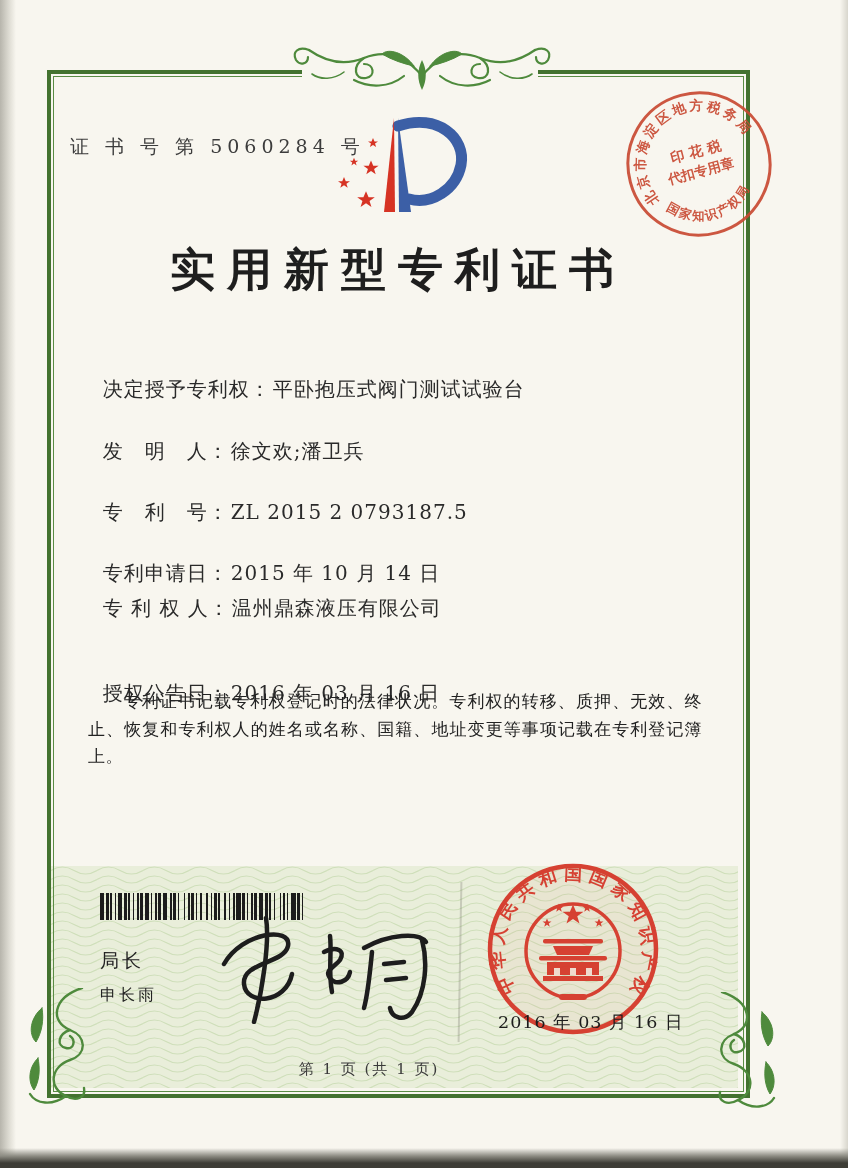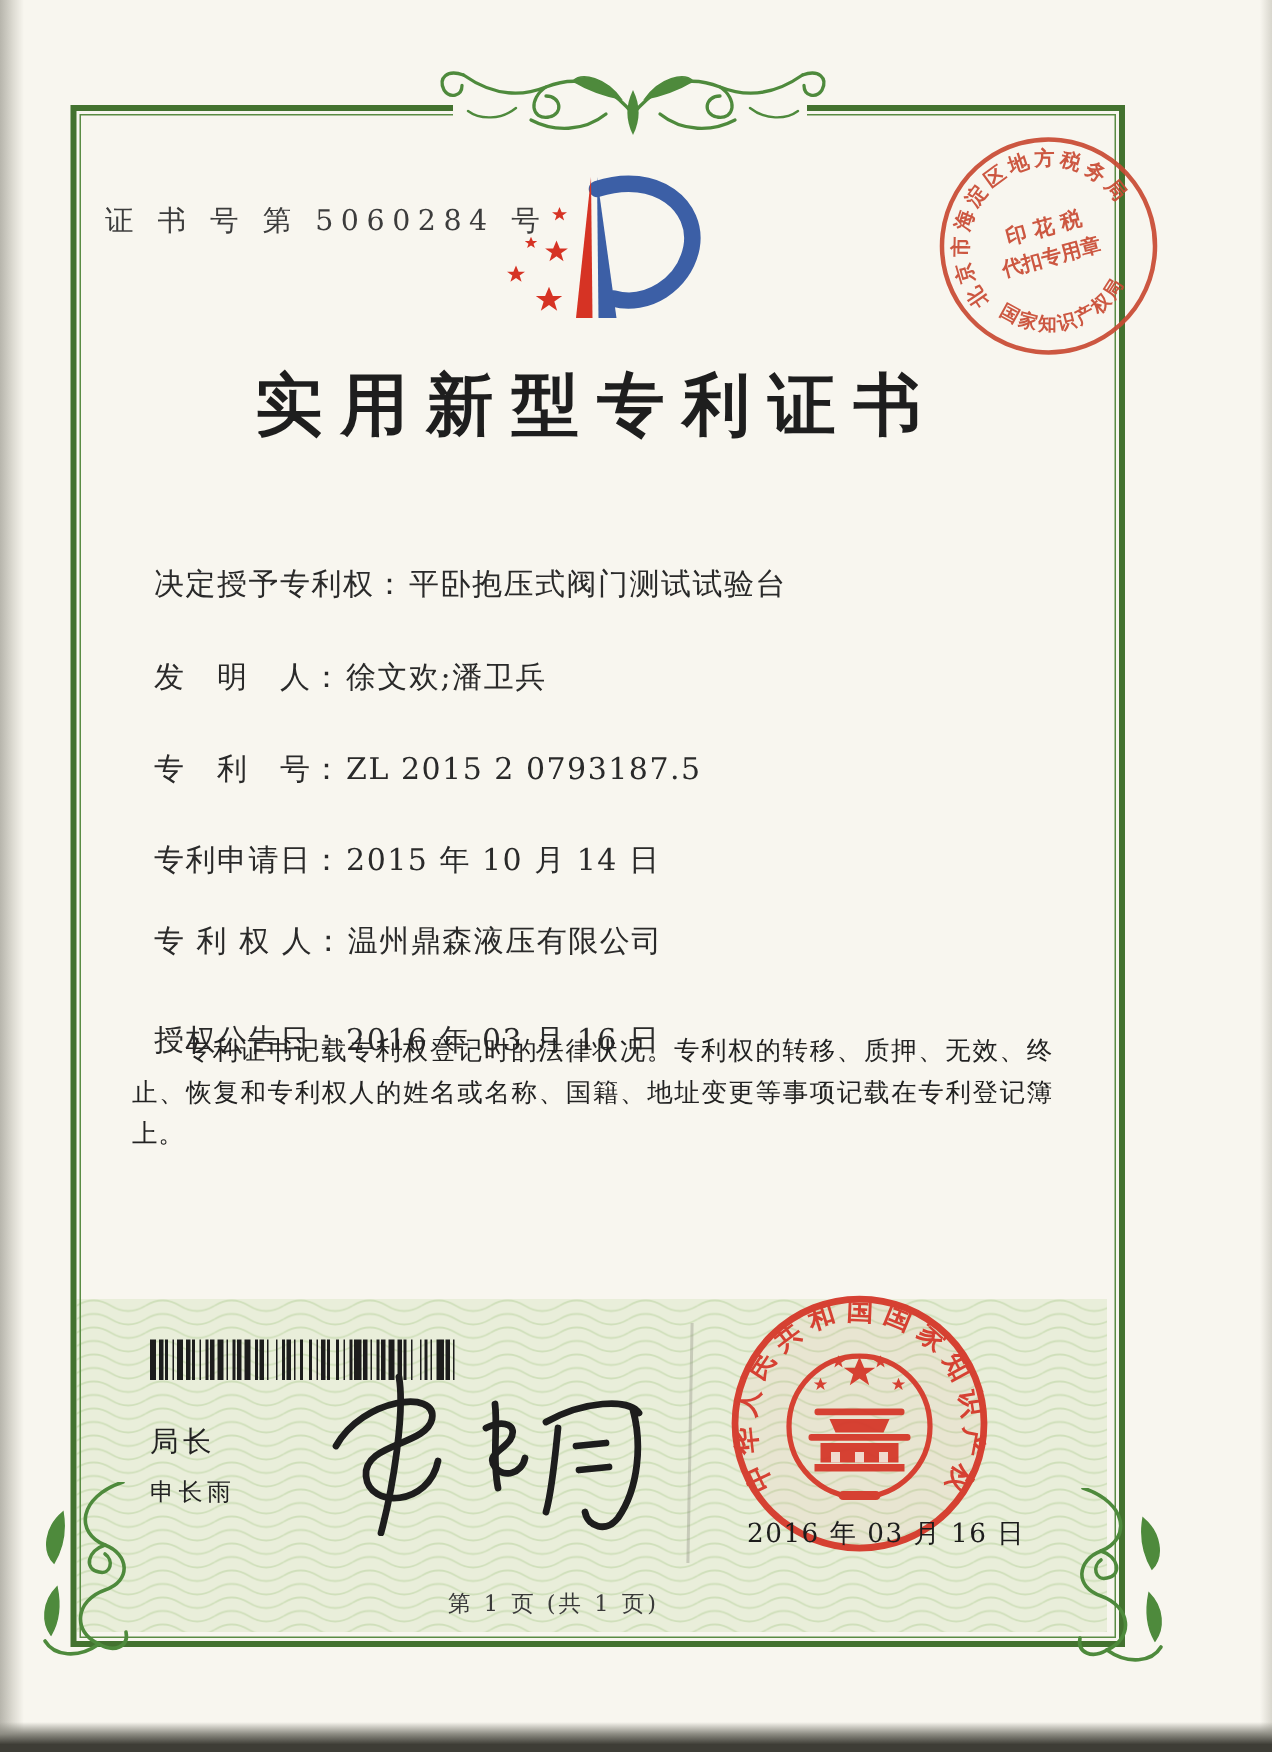--- a/index.html
+++ b/index.html
@@ -156,21 +156,21 @@
 </div>
 <div class="abs field" style="top:414px;">
   <span>发　明　人：</span><span class="val">徐文欢;潘卫兵</span>
 </div>
 <div class="abs field" style="top:475px;text-align:center;">
   <span>专　利　号：</span><span class="val">ZL 2015 2 0793187.5</span>
 </div>
 <div class="abs field" style="top:536px;">
   <span>专利申请日：</span><span class="val">2015 年 10 月 14 日</span>
 </div>
-<div class="abs field" style="top:590px;">
+<div class="abs field" style="top:571px;">
   <span>专 利 权 人：</span><span class="val">温州鼎森液压有限公司</span>
 </div>
 <div class="abs field" style="top:656px;">
   <span>授权公告日：</span><span class="val">2016 年 03 月 16 日</span>
 </div>
 
 <div class="abs paras">
   <p>专利证书记载专利权登记时的法律状况。专利权的转移、质押、无效、终止、恢复和专利权人的姓名或名称、国籍、地址变更等事项记载在专利登记簿上。</p>
 </div>
 

